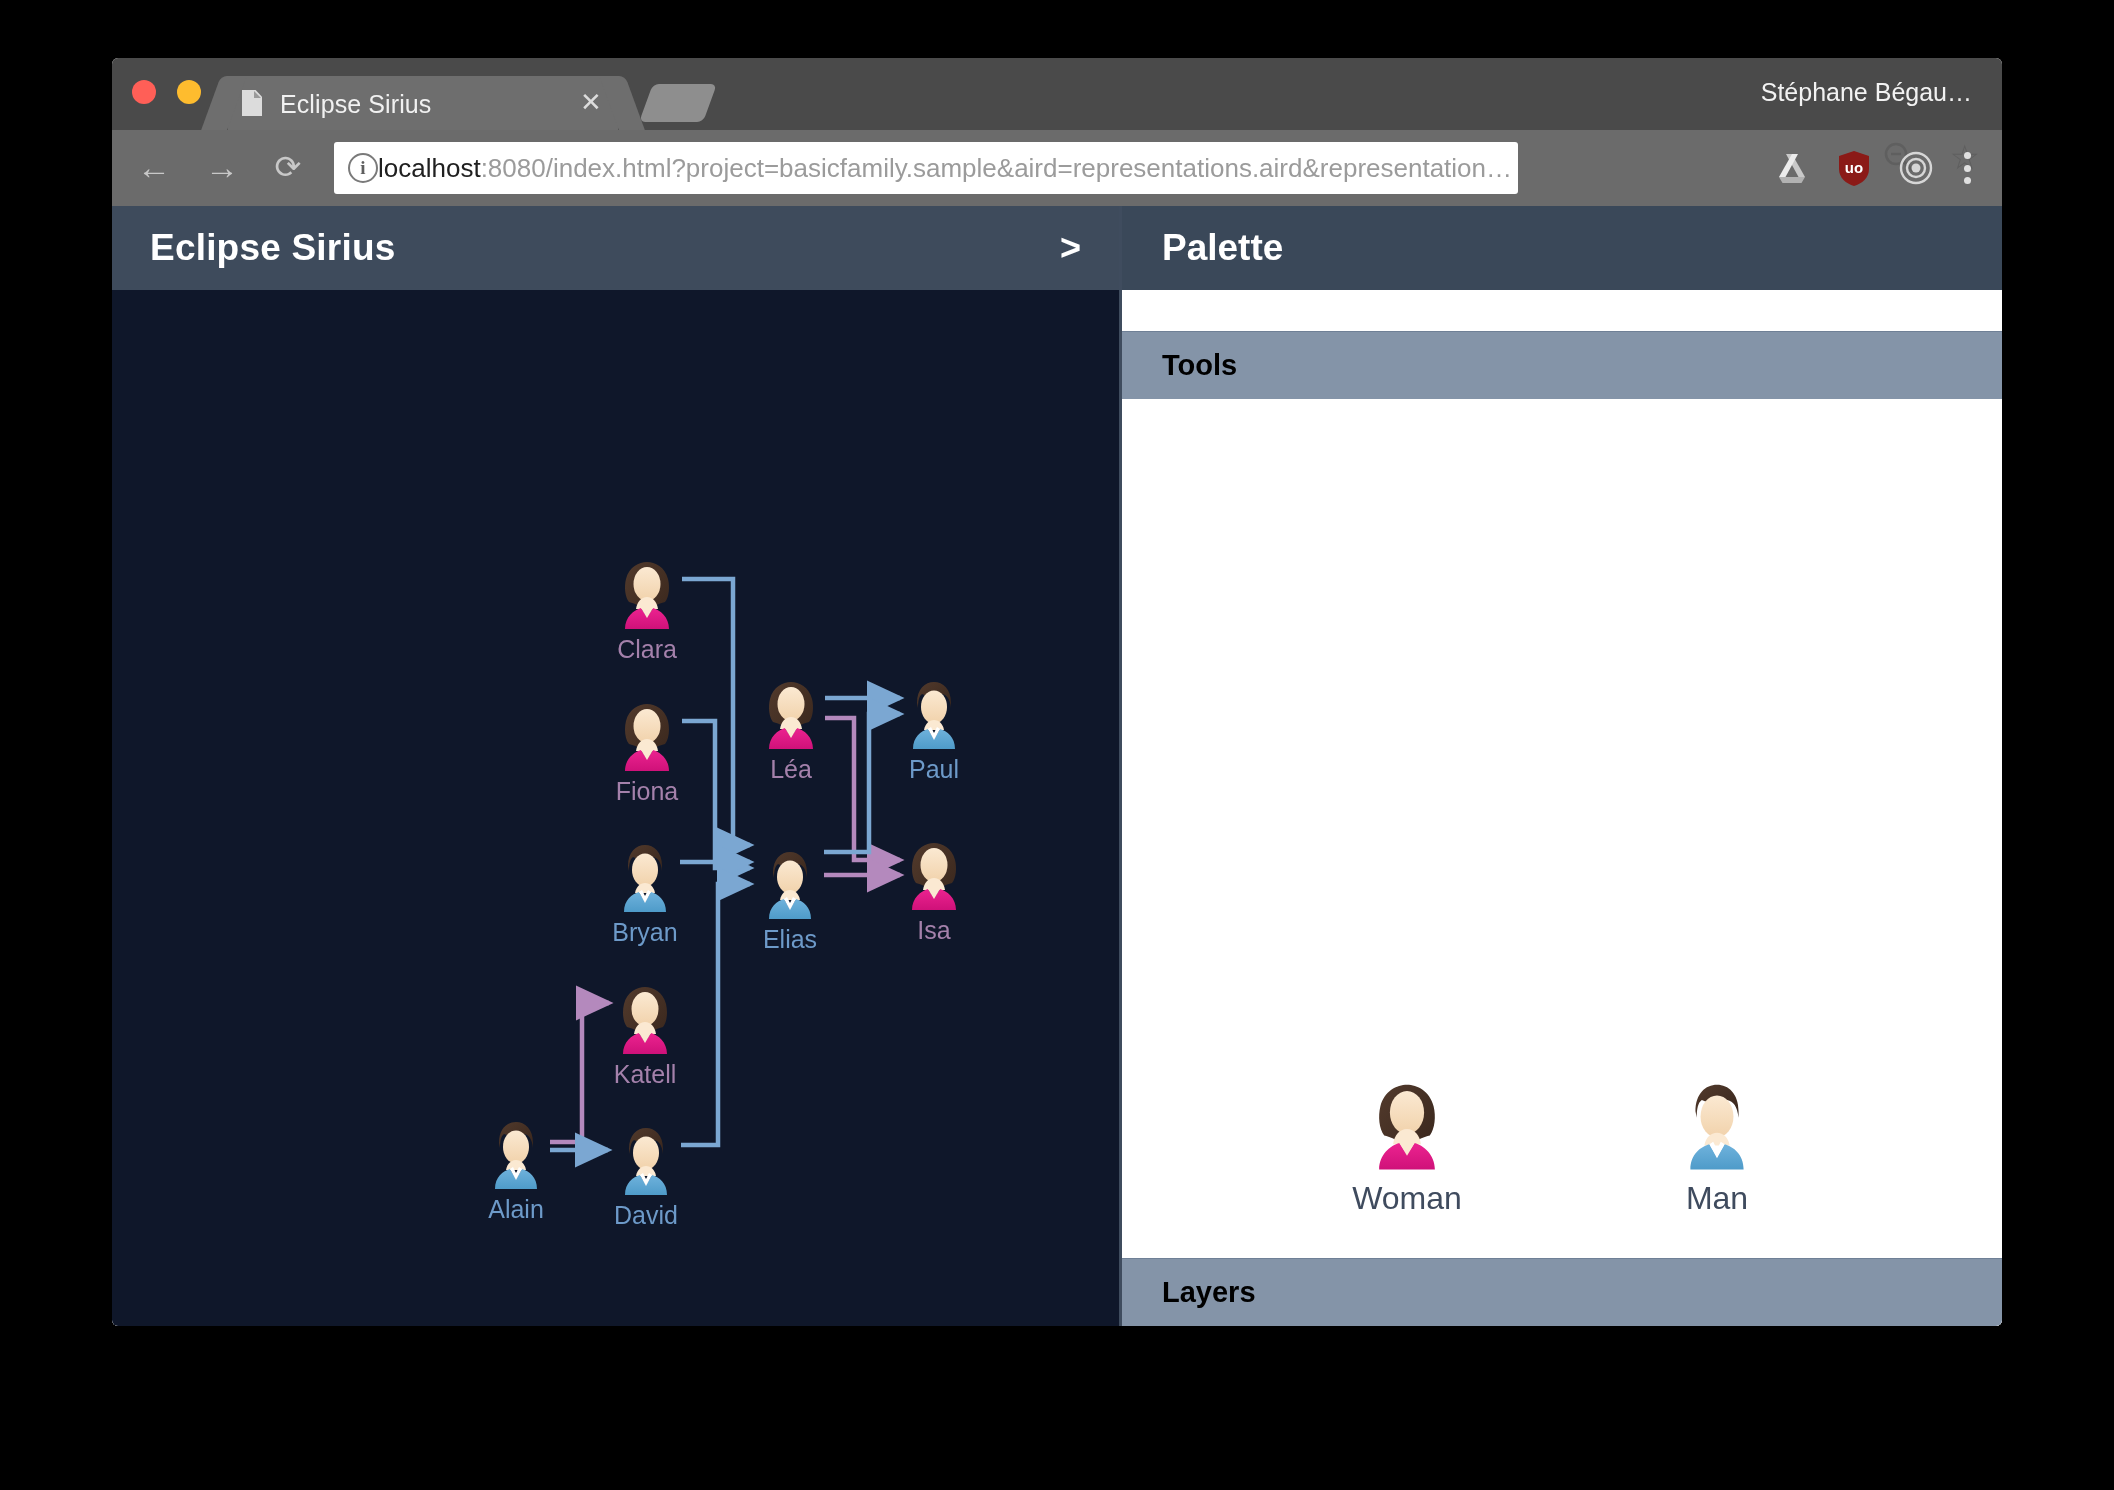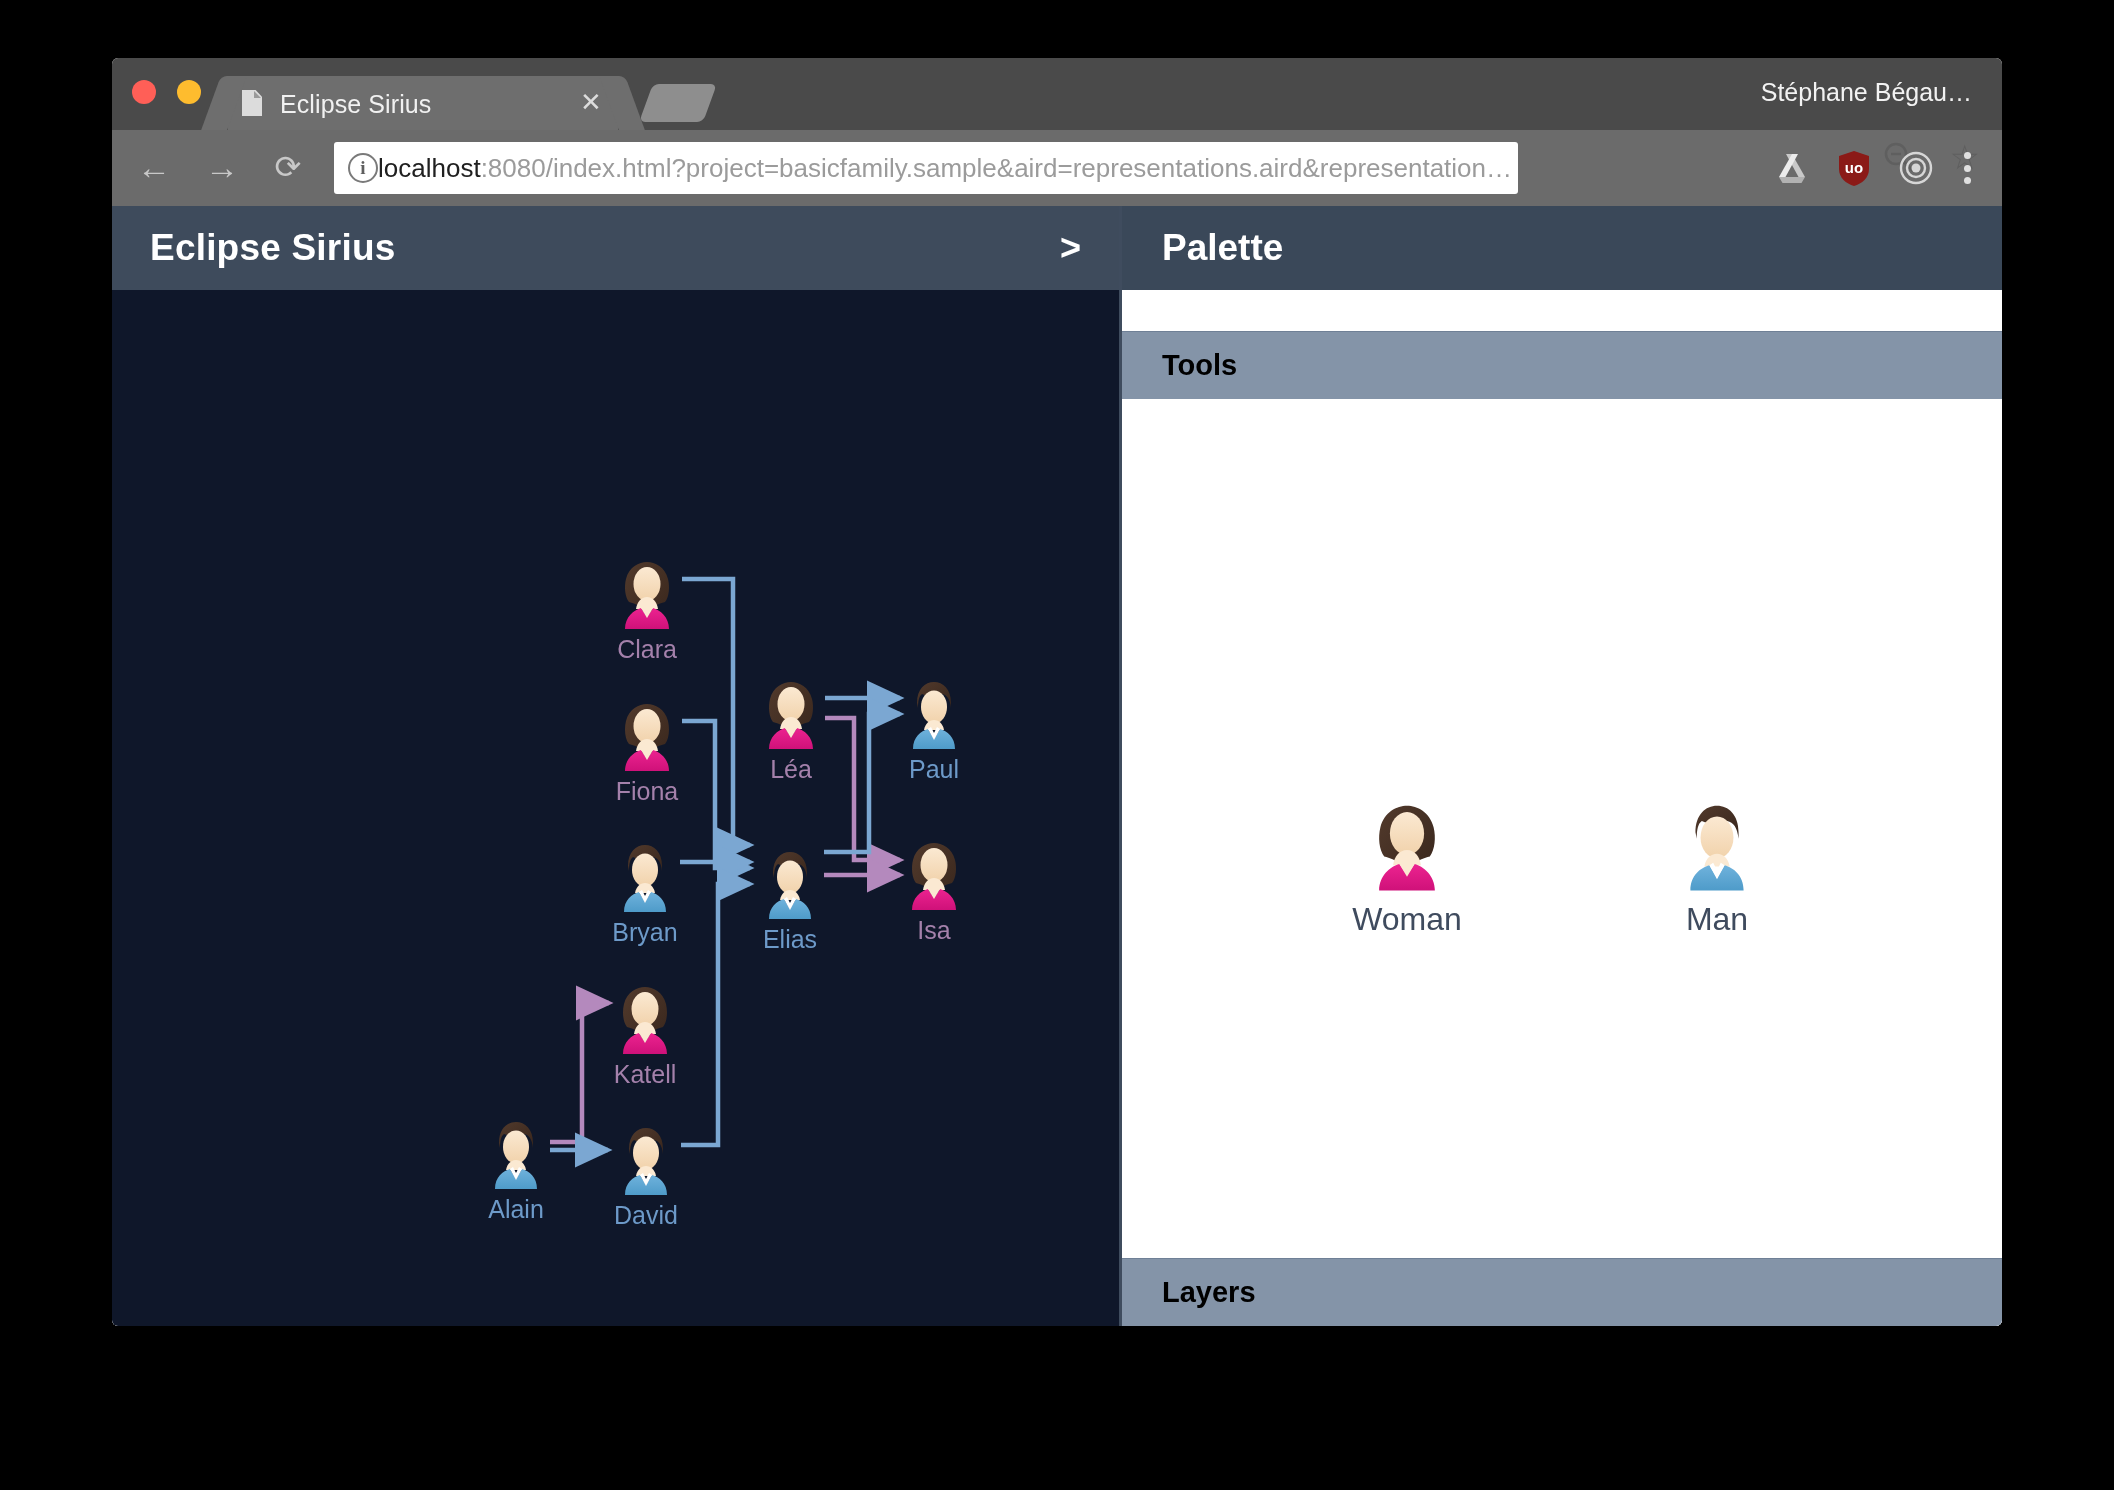--- a/index.html
+++ b/index.html
@@ -218,21 +218,21 @@
     display: flex; align-items: center;
     padding-left: 40px; box-sizing: border-box; flex: none;
     border-top: 1px solid #6f8096;
   }
   .section-header-label { color: #000000; font-size: 29px; font-weight: bold; }
 
   #tools-body {
     flex: 1; background: #fff;
     display: flex; padding: 80px 0 0 0;
     justify-content: center; gap: 100px;
-    align-items: center;
+    align-items: flex-end;
   }
   .tool-item {
     width: 210px;
     display: flex; flex-direction: column; align-items: center;
   }
   .tool-icon { width: 76px; height: 92px; position: relative; }
   .tool-label {
     margin-top: 10px; font-size: 32px;
     color: #3f4b5e;
   }

